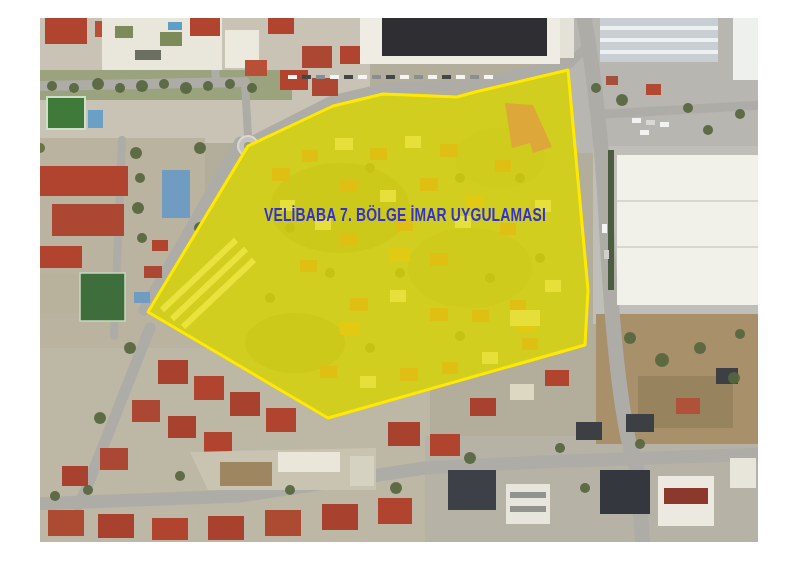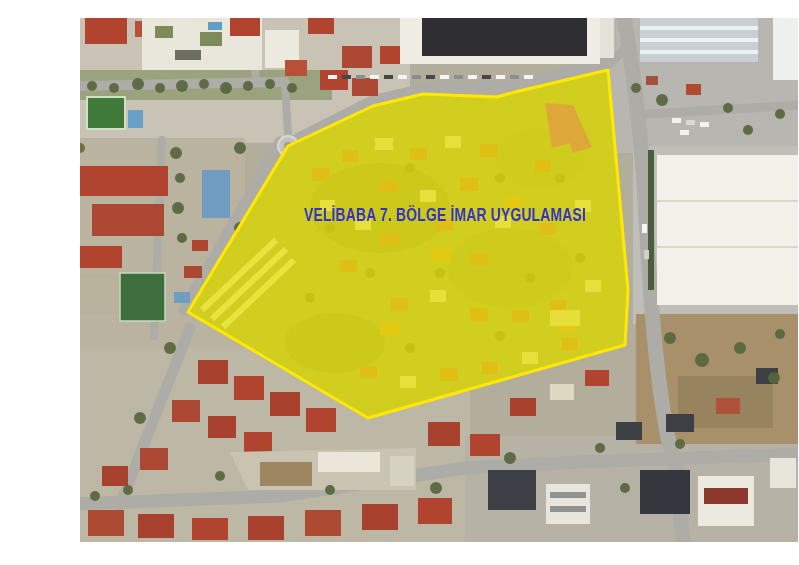--- a/index.html
+++ b/index.html
@@ -1,21 +1,21 @@
 <!DOCTYPE html>
 <html><head>
 <meta charset="utf-8">
 <style>
   html,body{margin:0;padding:0;}
   body{
     width:799px;height:565px;background:#ffffff;overflow:hidden;
     font-family:"Liberation Sans",sans-serif;
   }
   #canvas{position:relative;width:799px;height:565px;background:#ffffff;}
-  .photo{position:absolute;left:40px;top:18px;width:718px;height:524px;margin-left:40px;}
+  .photo{position:absolute;left:40px;top:18px;width:718px;height:524px;}
   svg{display:block;}
   .zone-label{
     font-family:"Liberation Sans",sans-serif;
     font-weight:700;
     letter-spacing:.2px;
   }
 </style>
 </head>
 <body>
 

